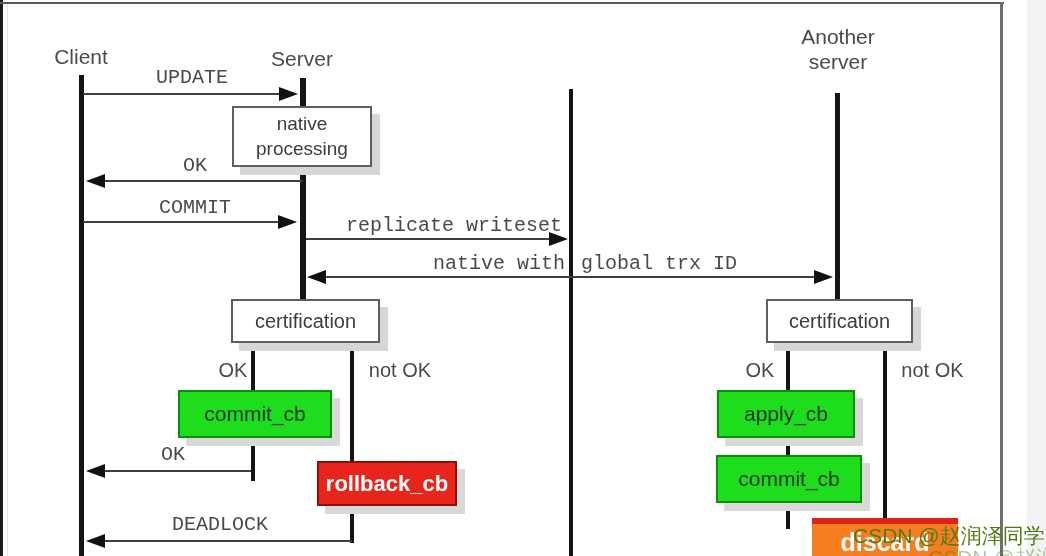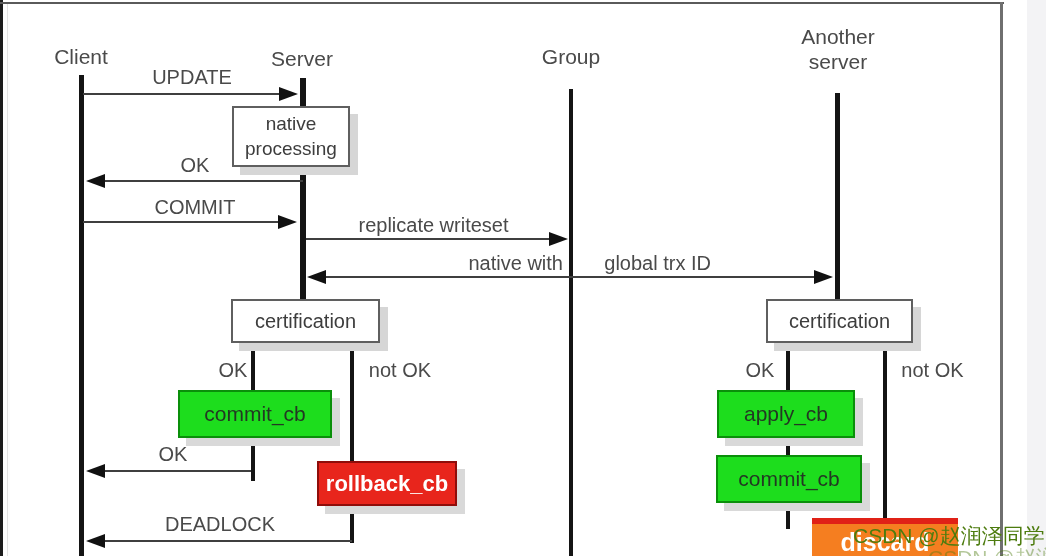--- a/index.html
+++ b/index.html
@@ -28,28 +28,28 @@
   .ll-another{left:835px;top:93px;width:5px;height:208px;}
   .ll-ok-left{left:251px;top:341px;width:4px;height:140px;}
   .ll-notok-left{left:350px;top:341px;width:4px;height:202px;}
   .ll-ok-right{left:786px;top:343px;width:4px;height:186px;}
   .ll-notok-right{left:883px;top:343px;width:4px;height:178px;}
   
   .aline{background:#3f3f3f;height:2px;z-index:1;}
   .ahead{width:0;height:0;z-index:2;}
   .ahead-r{border-top:7px solid transparent;border-bottom:7px solid transparent;border-left:19px solid #111;}
   .ahead-l{border-top:7px solid transparent;border-bottom:7px solid transparent;border-right:19px solid #111;}
-  .alabel{font-size:20px;text-align:center;color:#4a4a4a;white-space:nowrap;z-index:2;}
+  .alabel{font-size:20px;text-align:center;color:#4a4a4a;white-space:nowrap;z-index:2;font-family:Liberation Mono, monospace;}
   
   .box{z-index:3;display:flex;align-items:center;justify-content:center;text-align:center;box-sizing:border-box;}
   .whitebox{background:#fff;border:2px solid #5f5f5f;box-shadow:8px 8px 0 #d6d6d6;color:#3d3d3d;}
   .greenbox{border:2px solid #0a8f0a;box-shadow:8px 8px 0 #d9d9d9;color:#233823;font-size:21px;}
   .redbox{border:2px solid #8f0d0a;box-shadow:8px 8px 0 #d9d9d9;color:#ffffff;font-weight:bold;font-size:22px;}
   .orangebox{color:#ffffff;font-weight:bold;font-size:25px;}
-  .b-native{left:232px;top:106px;width:118px;height:61px;font-size:19px;line-height:1.3;}
+  .b-native{left:232px;top:106px;width:140px;height:61px;font-size:19px;line-height:1.3;}
   .b-cert-l{left:231px;top:299px;width:149px;height:44px;font-size:20px;}
   .b-cert-r{left:766px;top:299px;width:147px;height:44px;font-size:20px;}
   .b-commit-l{left:178px;top:390px;width:154px;height:48px;}
   .b-rollback{left:282px;top:461px;width:140px;height:45px;}
   .b-apply{left:717px;top:390px;width:138px;height:48px;}
   .b-commit-r{left:716px;top:455px;width:146px;height:48px;}
   .b-discard{left:812px;top:518px;width:146px;height:42px;border-top:6px solid #e02117;align-items:flex-start;padding-top:4px;}
   
   .branch-label{font-size:20px;color:#4a4a4a;z-index:2;white-space:nowrap;}
   
@@ -62,21 +62,20 @@
 <div id="stage">
 
   <div class="abs left-strip"></div>
   <div class="abs faint-left"></div>
   <div class="abs top-border"></div>
   <div class="abs right-border"></div>
   <div class="abs right-gutter"></div>
 
   <div class="abs actor actor-client">Client</div>
   <div class="abs actor actor-server">Server</div>
-  <div class="abs actor actor-group">Group</div>
   <div class="abs actor actor-another">
     <div>Another</div>
     <div>server</div>
   </div>
 
   <div class="abs lifeline ll-client"></div>
   <div class="abs lifeline ll-server"></div>
   <div class="abs lifeline ll-group"></div>
   <div class="abs lifeline ll-another"></div>
   <div class="abs lifeline ll-ok-left"></div>

